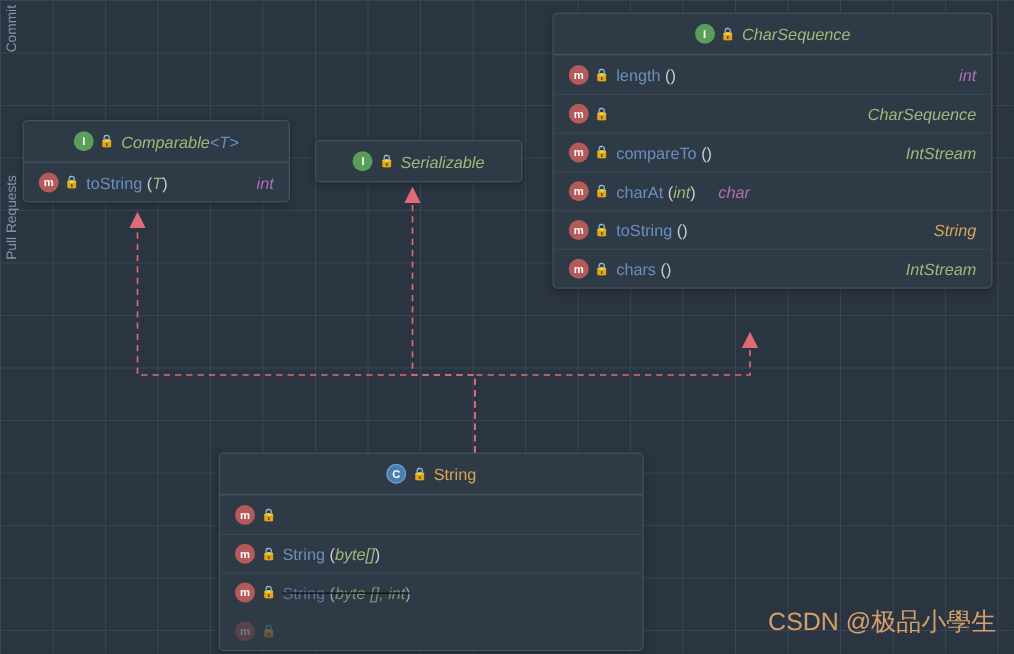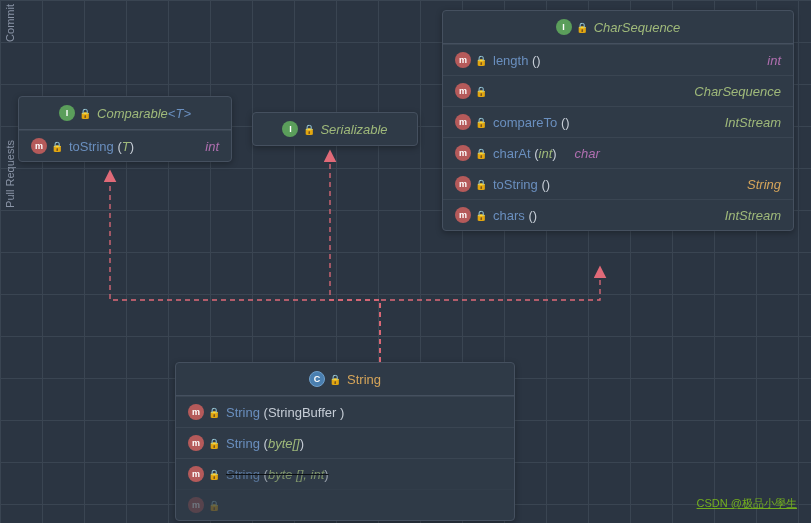--- a/index.html
+++ b/index.html
@@ -80,24 +80,23 @@
   .ret-str { color: #d6a55a; }
   svg.arrows {
     position: absolute;
     inset: 0;
     pointer-events: none;
   }
   .watermark {
     position: absolute;
     bottom: 12px;
     right: 14px;
-    color: #84cc16;
-    font-size: 11px;
+    color: #fdba74;
+    font-size: 20px;
     opacity: 0.8;
-    text-decoration: underline;
   }
 </style>
 </head>
 <body>
 
 <div class="grid"></div>
 
 <div class="sidebar-text" style="top:4px">Commit</div>
 <div class="sidebar-text" style="top:140px">Pull Requests</div>
 
@@ -173,21 +172,20 @@
 
 <div class="box" style="left:175px; top:362px; width:340px">
   <div class="box-header">
     <span class="ic ic-c">C</span>
     <span class="lock">🔒</span>
     <span class="class-title">String</span>
   </div>
   <div class="row">
     <span class="ic ic-m">m</span>
       <span class="lock">🔒</span>
-    <span><span class="mname">String</span><span class="paren"> (</span><span class="paren">StringBuffer </span><span class="paren">)</span></span>
   </div>
   <div class="row">
     <span class="ic ic-m">m</span>
       <span class="lock">🔒</span>
     <span><span class="mname">String</span><span class="paren"> (</span><span class="ptype">byte[]</span><span class="paren">)</span></span>
   </div>
   <div class="row">
     <span class="ic ic-m">m</span>
       <span class="lock">🔒</span>
     <span class="deprecated"><span class="mname">String</span><span class="paren"> (</span><span class="ptype">byte [], int</span><span class="paren">)</span></span>

